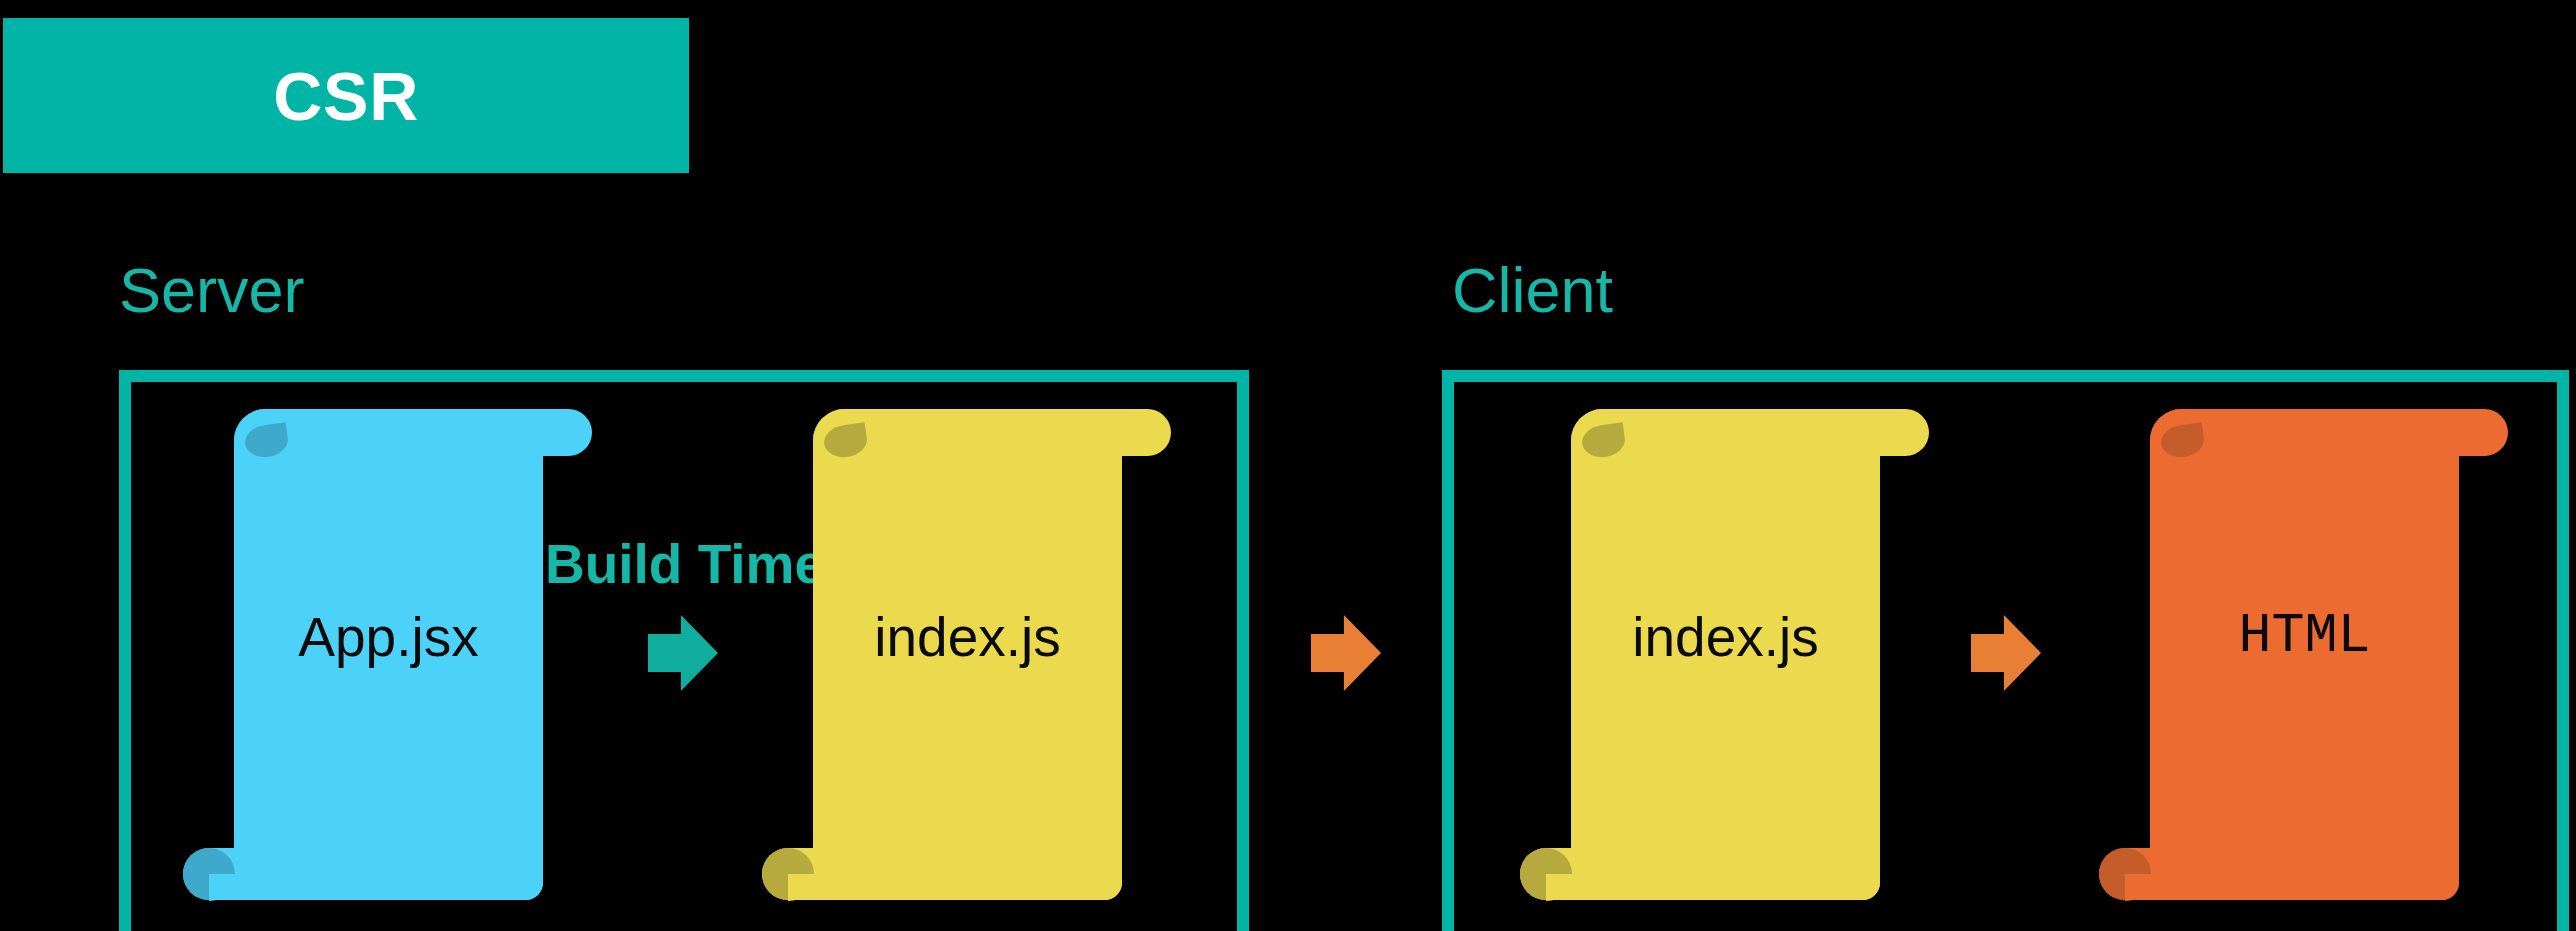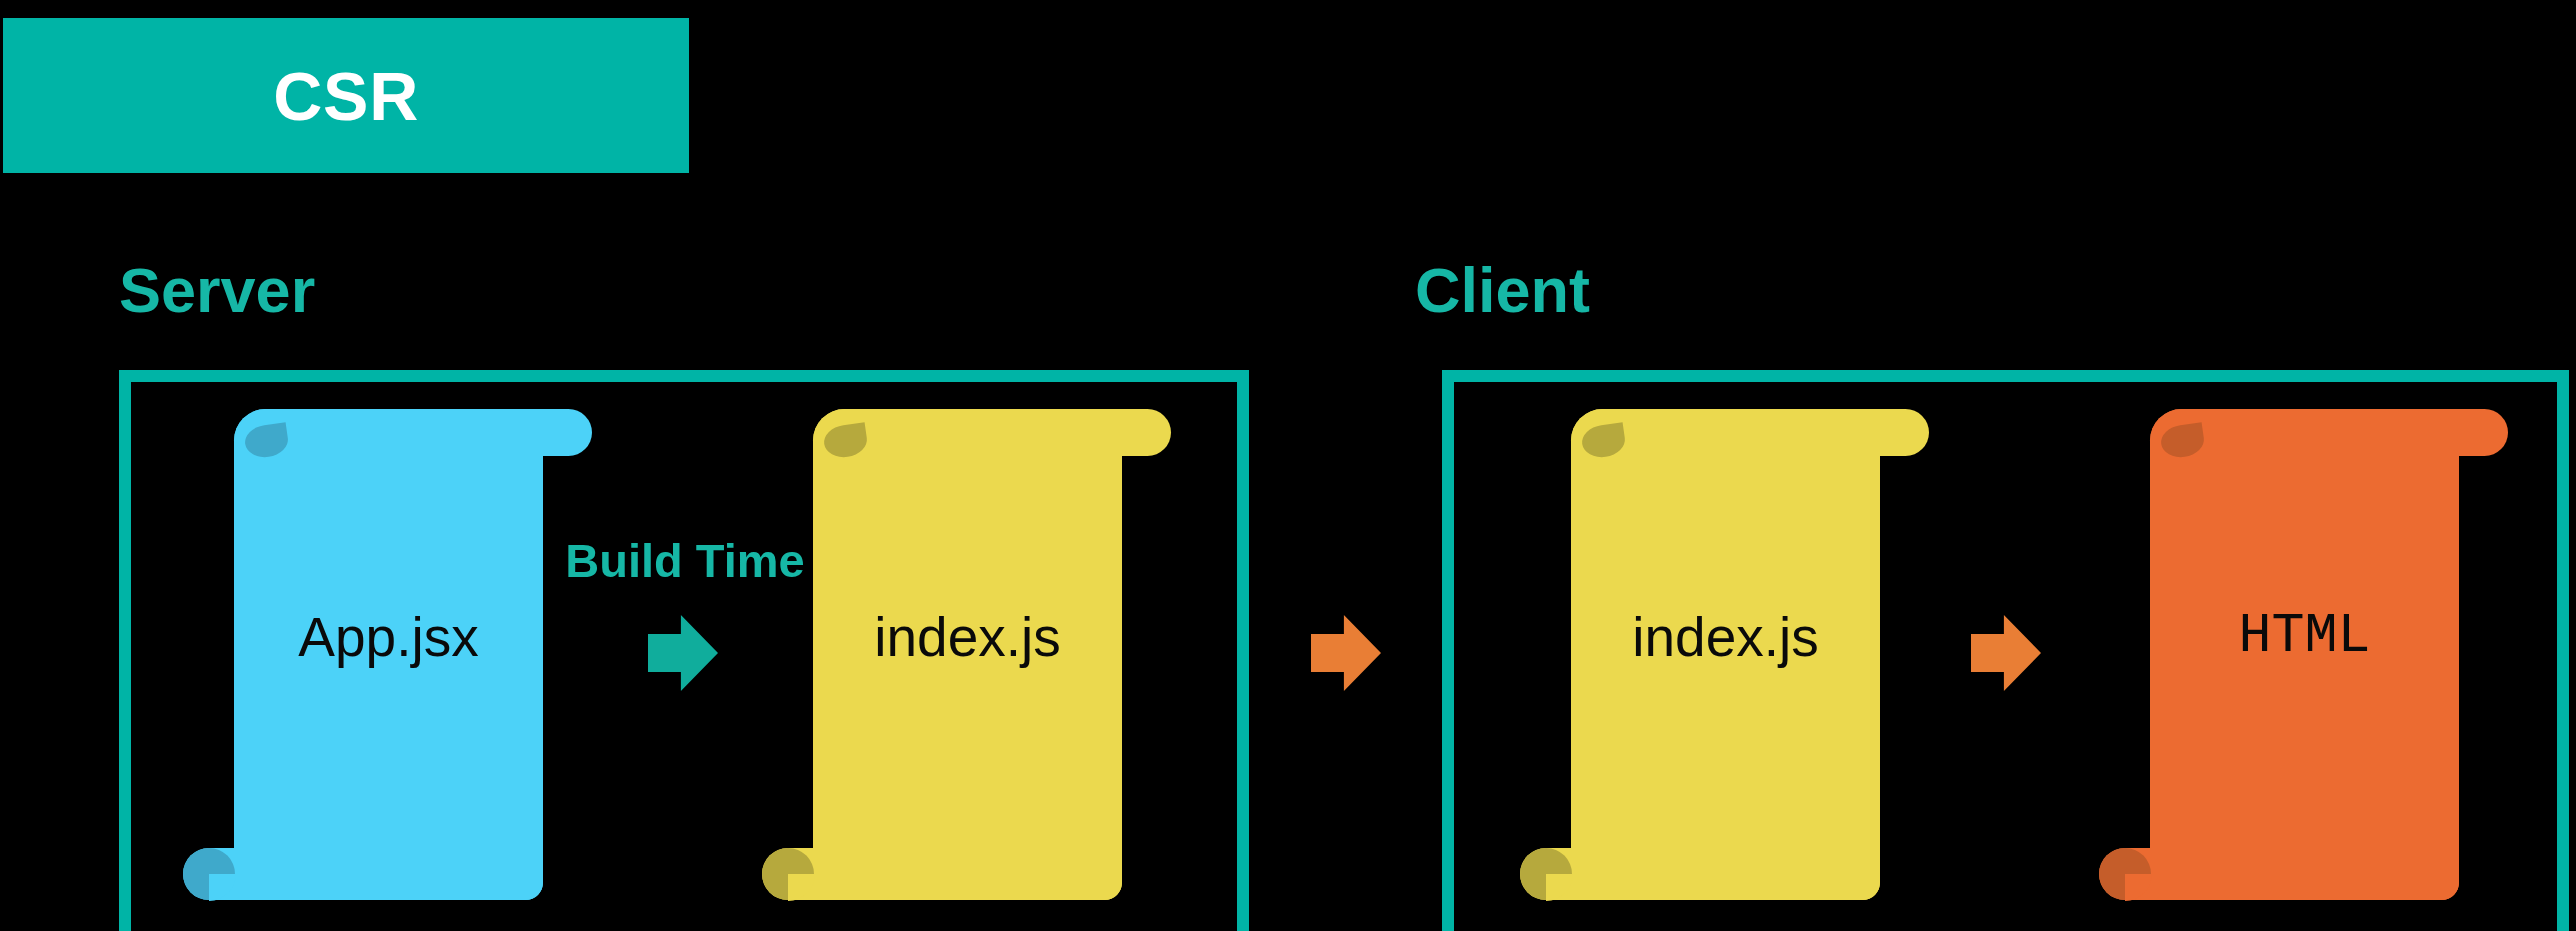--- a/index.html
+++ b/index.html
@@ -21,24 +21,24 @@
     background: var(--teal);
     display: flex; align-items: center; justify-content: center;
   }
   .badge span {
     color: var(--badge-text); font-size: 68px; font-weight: bold; letter-spacing: 0.8px;
   }
 
   
   .section-label {
     position: absolute; top: 244px; line-height: 1;
-    font-size: 63px; font-weight: bold; color: var(--teal-text);
+    font-size: 63px; font-weight: normal; color: var(--teal-text);
   }
   .server-label { left: 119px; }
-  .client-label { left: 1415px; }
+  .client-label { left: 1452px; }
 
   
   .box {
     position: absolute; top: 355px; height: 577px;
     border: 12px solid var(--teal); box-sizing: border-box;
     background: transparent;
   }
   .server-box { left: 119px; width: 1130px; }
   .client-box { left: 1442px; width: 1127px; }
 
@@ -86,21 +86,21 @@
   .arrow {
     position: absolute; top: 600px; width: 70px; height: 76px;
     clip-path: polygon(0 25%, 47% 25%, 47% 0, 100% 50%, 47% 100%, 47% 75%, 0 75%);
   }
   .arrow-build  { left: 648px;  background: var(--teal-arrow); }
   .arrow-ship   { left: 1311px; background: var(--orange-arrow); }
   .arrow-render { left: 1971px; background: var(--orange-arrow); }
 
   .build-time-label {
     position: absolute; left: 507px; top: 522px; width: 356px;
-    text-align: center; font-size: 47px; font-weight: bold; line-height: 1;
+    text-align: center; font-size: 55px; font-weight: bold; line-height: 1;
     color: var(--teal-text);
   }
 </style>
 </head>
 <body>
 
 <div class="page">
 
   <div class="badge">
     <span>CSR</span>

